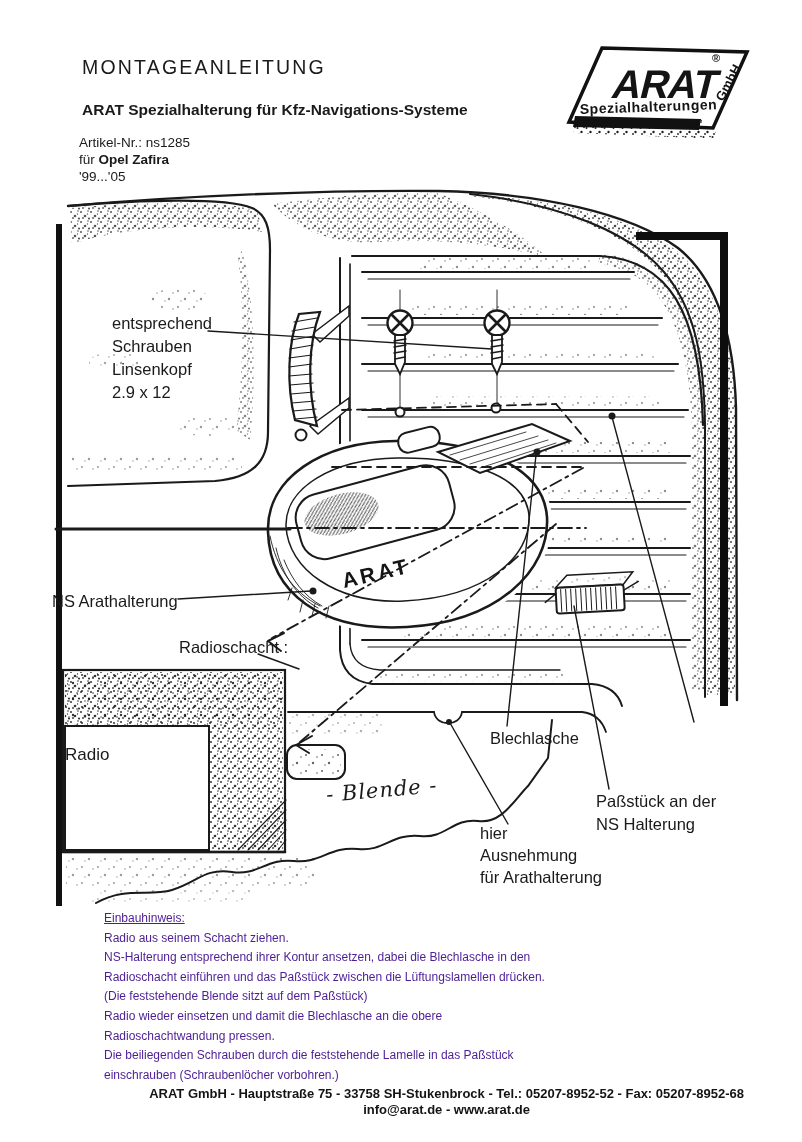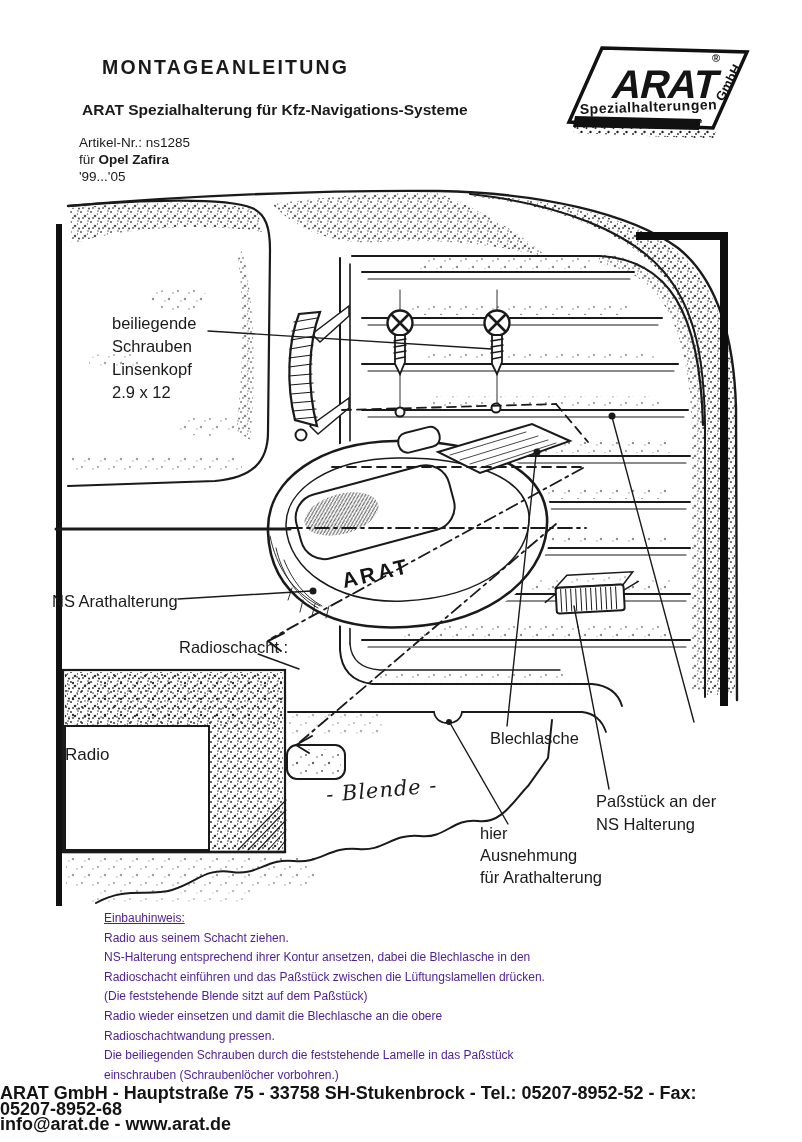--- a/index.html
+++ b/index.html
@@ -1,36 +1,36 @@
 <!DOCTYPE html>
 <html><head>
 <meta charset="utf-8">
 <style>
   html,body{margin:0;padding:0;background:#e8e8e8;}
   .page{
     position:relative;width:802px;height:1142px;background:#ffffff;
     font-family:"Liberation Sans",sans-serif;color:#161616;overflow:hidden;
   }
   .lbl{position:absolute;z-index:3;font-size:16.5px;line-height:22px;color:#1a1a1a;white-space:nowrap;}
-  .doc-title{left:82px;top:56px;font-size:19.5px;font-weight:bold;letter-spacing:2.2px;margin-left:20px;}
+  .doc-title{left:82px;top:56px;font-size:19.5px;font-weight:normal;letter-spacing:2.2px;}
   .subtitle{left:82px;top:99px;font-size:15.5px;font-weight:bold;}
   .article{left:79px;top:134px;font-size:13.5px;line-height:17px;}
   .screws-lbl{left:112px;top:312px;line-height:23px;}
   .ns-lbl{left:52px;top:590px;}
   .rs-lbl{left:179px;top:636px;}
   .radio-lbl{left:65px;top:744px;width:144px;font-size:17px;}
   .blende-lbl{left:326px;top:779px;font-family:"DejaVu Serif",serif;font-style:italic;font-size:21px;transform:rotate(-5deg);letter-spacing:1px;}
   .blech-lbl{left:490px;top:727px;}
   .fest-lbl{left:618px;top:725px;line-height:23px;}
   .pass-lbl{left:596px;top:790px;line-height:23px;}
   .hier-lbl{left:480px;top:822px;line-height:22px;}
   .instructions{left:104px;top:909px;font-size:12px;line-height:19.6px;color:#4c1d95;z-index:3;position:absolute;}
   .instructions .hd{text-decoration:underline;}
-  .footer{right:58px;top:1086px;position:absolute;z-index:3;text-align:left;
-    font-size:18px;font-weight:bold;line-height:15.5px;color:#141414;}
+  .footer{right:58px;top:1086px;position:absolute;z-index:3;text-align:center;
+    font-size:13px;font-weight:bold;line-height:15.5px;color:#141414;}
   svg{position:absolute;z-index:1;}
   svg text{font-family:"Liberation Sans",sans-serif;fill:#141414;}
 </style>
 </head>
 <body>
 
 <div class="page">
 
   <div class="lbl doc-title">MONTAGEANLEITUNG</div>
   <div class="lbl subtitle">ARAT Spezialhalterung für Kfz-Navigations-Systeme</div>
@@ -279,21 +279,21 @@
       <path d="M296,745 L312,736 M296,745 L309,753" stroke-width="2"></path>
     </g>
 
     <g>
       <rect x="56" y="224" width="6" height="682" fill="#111" stroke="none"></rect>
       <path d="M56,529 H290" stroke-width="3"></path>
     </g>
   </svg>
 
   <div class="lbl screws-lbl">
-      <div>beiliegende</div>
+      <div>entsprechend</div>
       <div>Schrauben</div>
       <div>Linsenkopf</div>
       <div>2.9 x 12</div>
     </div>
   <div class="lbl ns-lbl">NS Arathalterung</div>
   <div class="lbl rs-lbl">Radioschacht :</div>
   <div class="lbl radio-lbl">Radio</div>
   <div class="lbl blende-lbl">- Blende -</div>
   <div class="lbl blech-lbl">Blechlasche</div>
   <div class="lbl pass-lbl">

